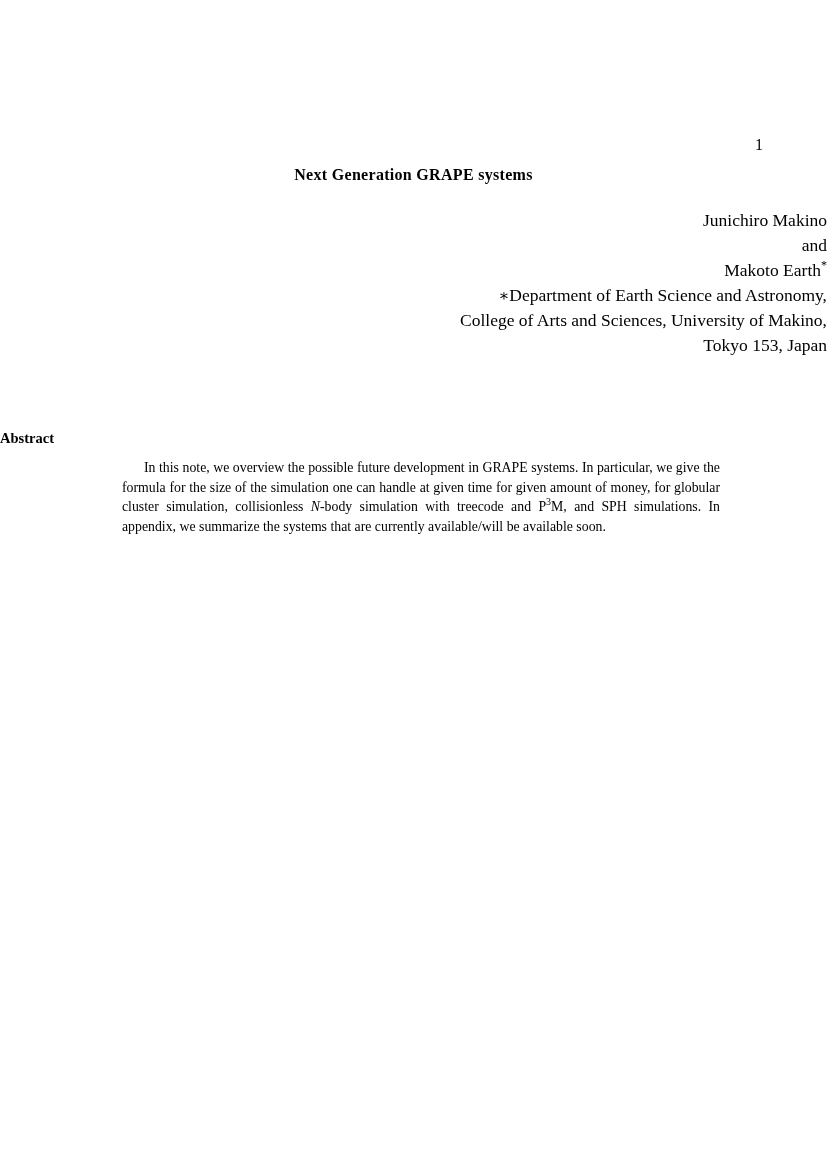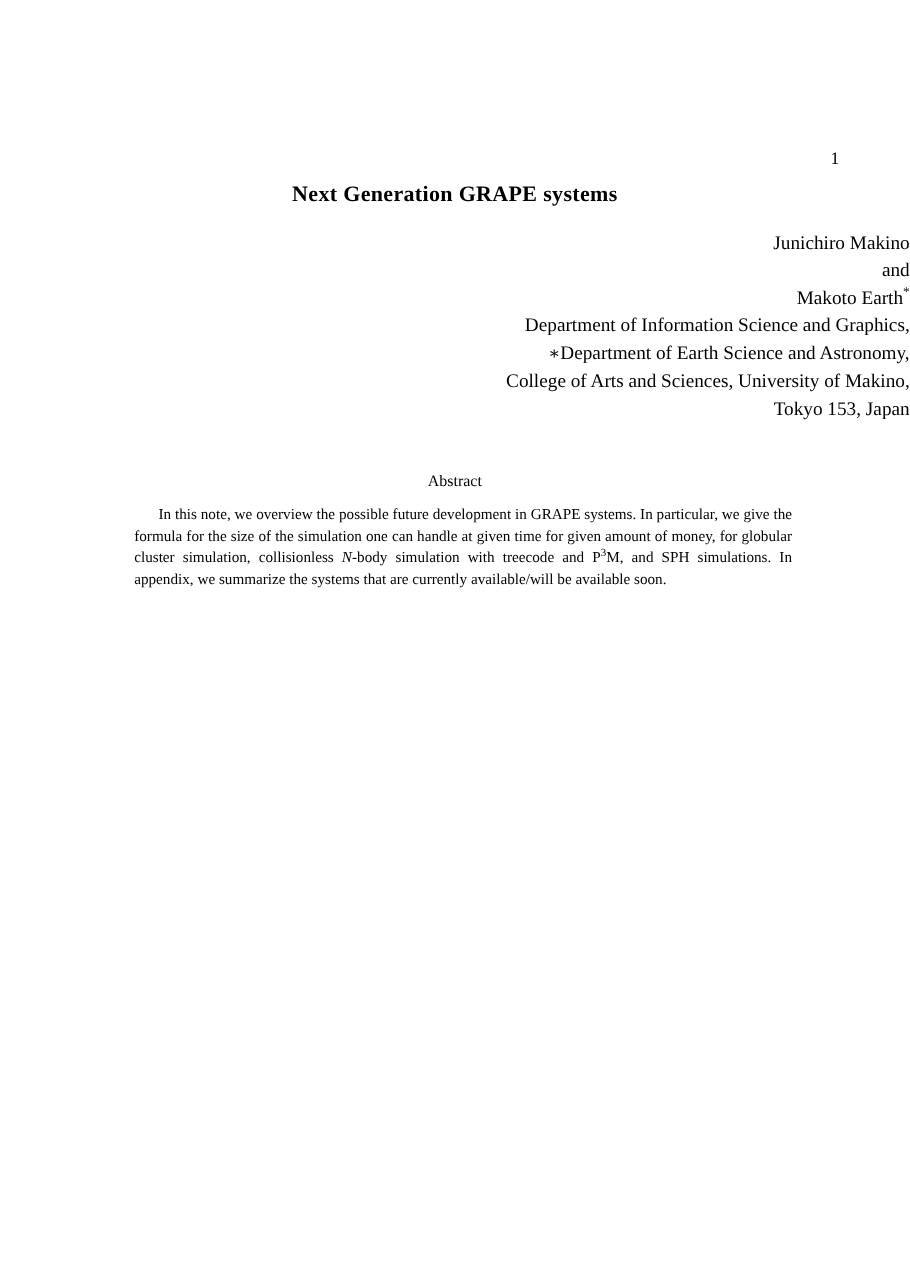--- a/index.html
+++ b/index.html
@@ -23,21 +23,21 @@
     font-size: 16px;
     line-height: 18px;
   }
   .title {
     position: absolute;
     top: 166px;
     left: 0;
     width: 100%;
     margin: 0;
     text-align: center;
-    font-size: 20px;
+    font-size: 16px;
     font-weight: bold;
     letter-spacing: 0.3px;
   }
   .authors {
     position: absolute;
     top: 208px;
     left: 0;
     width: 100%;
     text-align: right;
     font-size: 17.5px;
@@ -48,23 +48,23 @@
     line-height: 0;
   }
   .affil-star {
     font-size: 16px;
   }
   .abstract-heading {
     position: absolute;
     top: 430px;
     left: 0;
     width: 100%;
-    text-align: center;
+    text-align: left;
     font-size: 14.5px;
-    font-weight: normal;
+    font-weight: bold;
   }
   .abstract-body {
     position: absolute;
     top: 458px;
     left: 122px;
     width: 598px;
     margin: 0;
     font-size: 13.8px;
     line-height: 19.6px;
     text-align: justify;
@@ -84,21 +84,20 @@
 <div class="page">
 
   <div class="page-number">1</div>
 
   <h1 class="title">Next Generation GRAPE systems</h1>
 
   <div class="authors">
     <div>Junichiro Makino</div>
     <div>and</div>
     <div><span>Makoto Earth</span><sup>*</sup></div>
-    <div>Department of Information Science and Graphics,</div>
     <div><span class="affil-star">∗</span><span>Department of Earth Science and Astronomy,</span></div>
     <div>College of Arts and Sciences, University of Makino,</div>
     <div>Tokyo 153, Japan</div>
   </div>
 
   <div class="abstract-heading">Abstract</div>
 
   <p class="abstract-body"><span>In this note, we overview the possible future development in GRAPE systems.  In particular, we give the formula for the size of the simulation one can handle at given time for given amount of money, for globular cluster simulation, collisionless </span><span class="math-var">N</span><span>-body simulation with treecode and P</span><sup>3</sup><span>M, and SPH simulations.  In appendix, we summarize the systems that are currently available/will be available soon.</span></p>
 
 </div>

